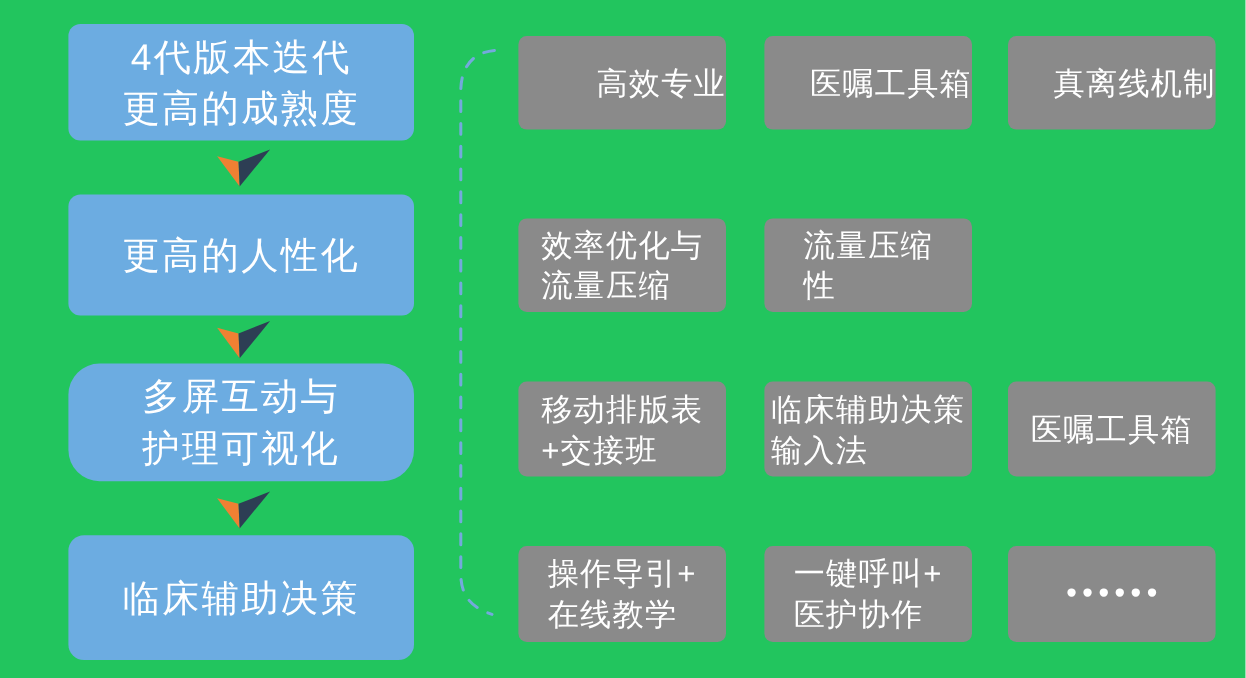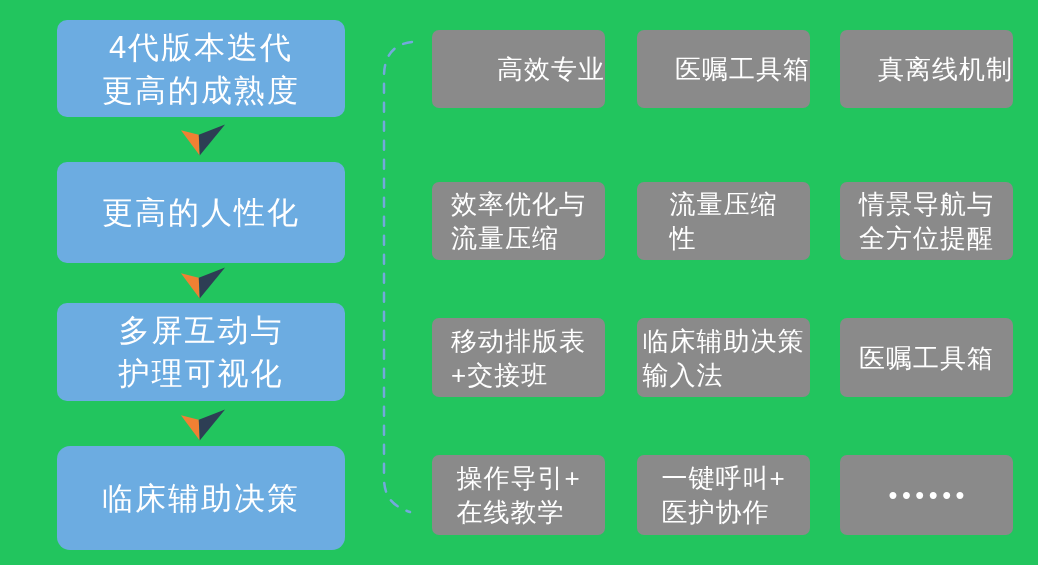--- a/index.html
+++ b/index.html
@@ -24,21 +24,21 @@
     letter-spacing: 2px;
     line-height: 43px;
     display: flex;
     align-items: center;
     justify-content: center;
     text-align: center;
     white-space: pre-line;
   }
   .s1 { top: 20px;  height: 97px;  }
   .s2 { top: 162px; height: 101px; }
-  .s3 { top: 303px; height: 98px;  }
+  .s3 { top: 303px; height: 98px; border-radius: 26px;  }
   .s4 { top: 446px; height: 104px; border-radius: 13px; }
   
   .flow-arrow {
     position: absolute;
     left: 180px;
     width: 46px;
     height: 32px;
   }
   .a1 { top: 124px; }
   .a2 { top: 267px; }
@@ -136,24 +136,20 @@
     </div>
 
   <div class="feature-box row1 col0">
       <span>效率优化与
 流量压缩</span>
     </div>
   <div class="feature-box row1 col1">
       <span>流量压缩
 性</span>
     </div>
-  <div class="feature-box row1 col2">
-      <span>情景导航与
-全方位提醒</span>
-    </div>
 
   <div class="feature-box row2 col0">
       <span>移动排版表
 +交接班</span>
     </div>
   <div class="feature-box row2 col1">
       <span>临床辅助决策
 输入法</span>
     </div>
   <div class="feature-box row3 col0">

